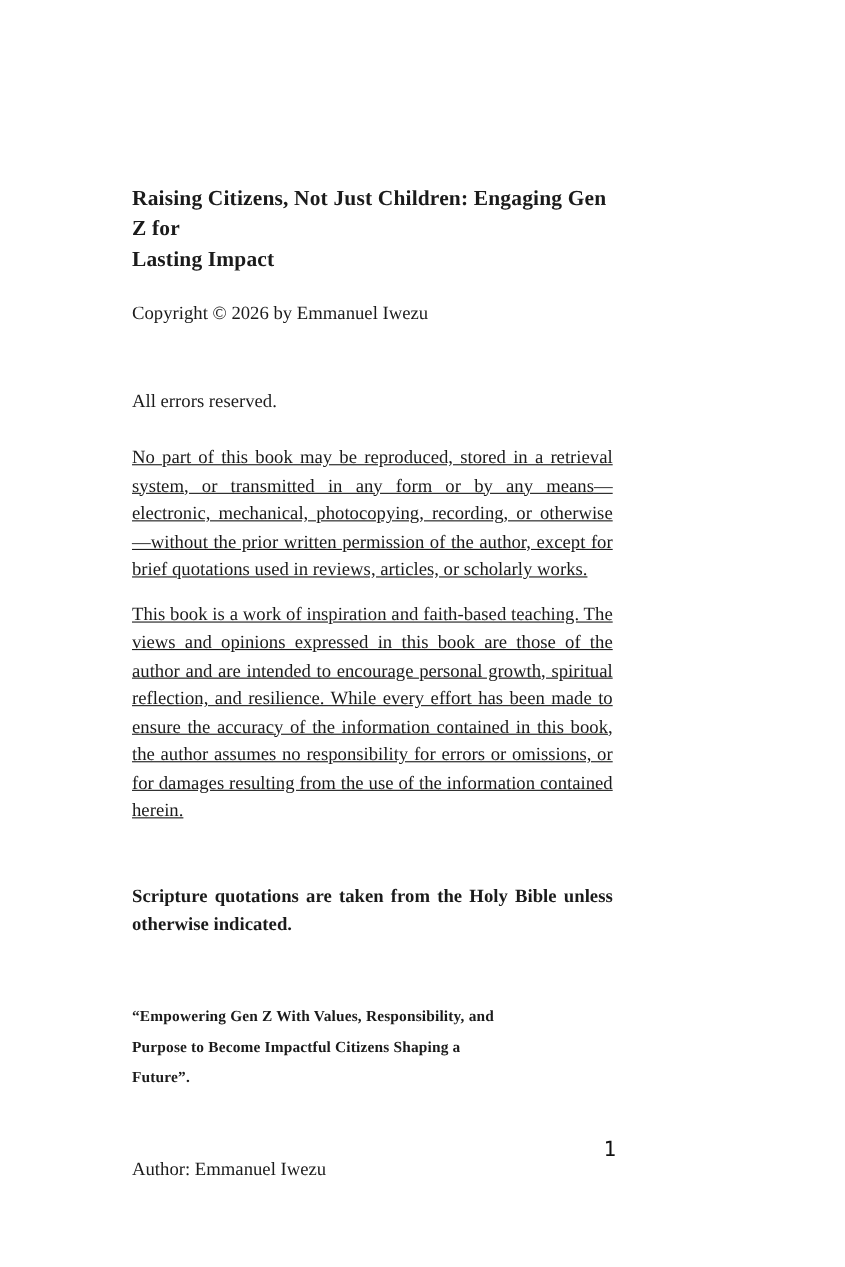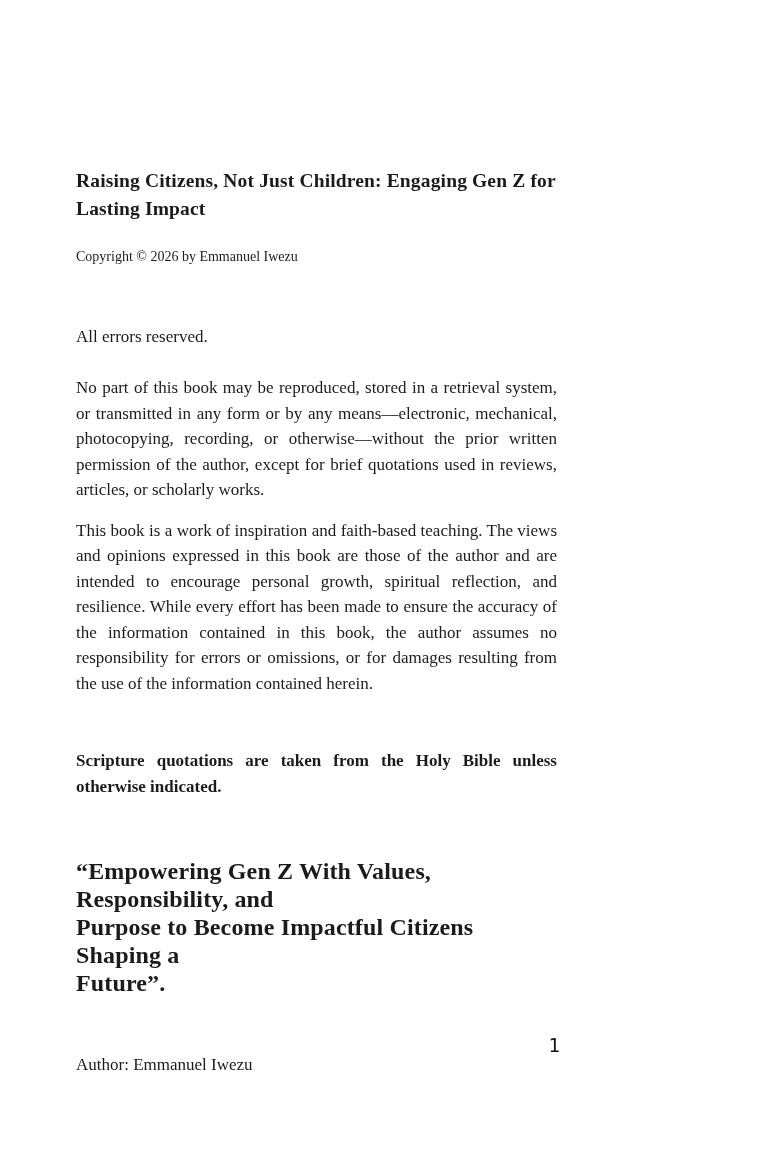--- a/index.html
+++ b/index.html
@@ -12,59 +12,60 @@
     height: 1152px;
     font-family: "Liberation Serif", serif;
     color: #1b1b1b;
     overflow: hidden;
   }
   .page {
     position: relative;
     width: 672px;
     height: 1152px;
     box-sizing: border-box;
-    padding: 167px 115px 0 76px;
+    padding: 167px 115px 0 120px;
     background: #ffffff;
   }
   .title {
     font-size: 19.5px;
     font-weight: bold;
     line-height: 28px;
     margin: 0 0 22px 0;
     white-space: pre-line;
     letter-spacing: 0.15px;
   }
   .copyright {
-    font-size: 14px;
+    font-size: 17px;
     line-height: 24px;
     margin: 0 0 56px 0;
   }
   .rights {
     font-size: 17px;
     line-height: 24px;
     margin: 0 0 26px 0;
   }
   .body-par {
     font-size: 17px;
     line-height: 25.5px;
     text-align: justify;
     margin: 0 0 15px 0;
+    text-decoration: underline;
   }
   .body-par.disclaimer {
     margin-bottom: 52px;
   }
   .scripture {
     font-size: 17px;
     line-height: 25.5px;
     text-align: justify;
     margin: 0 0 58px 0;
     font-weight: bold;
   }
   .tagline {
-    font-size: 24px;
+    font-size: 14px;
     font-weight: bold;
     line-height: 28px;
     margin: 0 0 56px 0;
     white-space: pre-line;
     letter-spacing: 0.15px;
   }
   .author {
     font-size: 17px;
     line-height: 24px;
     margin: 0;

